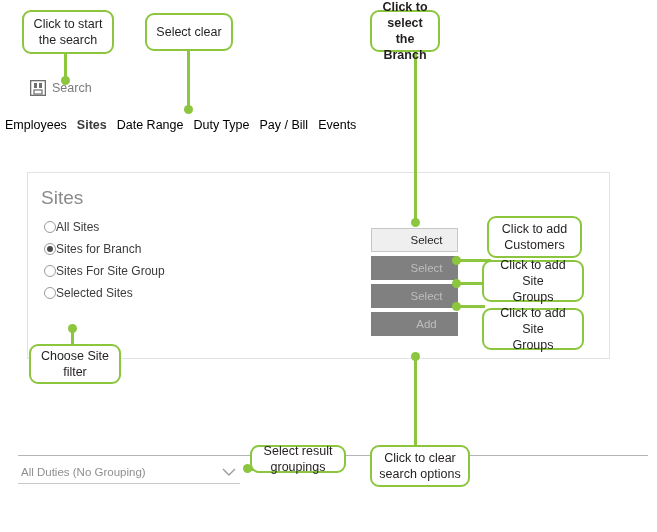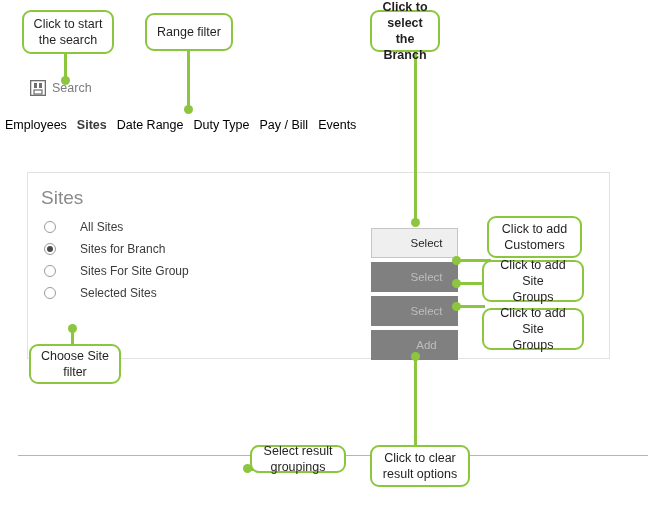--- a/index.html
+++ b/index.html
@@ -113,21 +113,21 @@
     font-weight: normal;
   }
   .radio-list {
     position: absolute;
     left: 16px;
     top: 43px;
   }
   .radio-row {
     display: flex;
     align-items: center;
-    gap: 24px;
+    gap: 0;
     height: 22px;
     margin-bottom: 0px;
   }
   .radio {
     width: 12px;
     height: 12px;
     box-sizing: border-box;
     border: 1px solid #9b9b9b;
     border-radius: 50%;
     background: #fff;
@@ -151,21 +151,21 @@
 
   
   .btn-col {
     position: absolute;
     left: 343px;
     top: 55px;
   }
   .btn {
     box-sizing: border-box;
     width: 87px;
-    height: 30px;
+    height: 24px;
     font-size: 11.5px;
     font-family: "Liberation Sans", sans-serif;
     display: flex;
     align-items: center;
     justify-content: center;
     border: 1px solid #c6c6c6;
     margin-bottom: 4px;
     padding-left: 24px;
   }
   .btn.enabled {
@@ -261,32 +261,38 @@
 
     <div class="btn-col">
       <div class="btn enabled">Select</div>
       <div class="btn disabled">Select</div>
       <div class="btn disabled">Select</div>
       <div class="btn disabled">Add</div>
     </div>
   </div>
 
   <div class="divider"></div>
+  <div class="grouping-select">
+    <span class="grouping-value">All Duties (No Grouping)</span>
+    <svg class="chevron" viewBox="0 0 14 10">
+      <polyline points="1,2 7,8 13,2" fill="none" stroke="#9a9a9a" stroke-width="1.4"></polyline>
+    </svg>
+  </div>
 
   <div class="conn conn-v" style="left:64px; top:52px; height:32px;"></div>
   <div class="dot" style="left:61px; top:76px;"></div>
   <div class="callout" style="left:22px; top:10px; width:92px; height:44px;">
     <span style="white-space:pre-line;">Click to start
 the search</span>
   </div>
 
   <div class="conn conn-v" style="left:187px; top:50px; height:62px;"></div>
   <div class="dot" style="left:184px; top:105px;"></div>
   <div class="callout" style="left:145px; top:13px; width:88px; height:38px;">
-    <span style="white-space:pre-line;">Range filter</span>
+    <span style="white-space:pre-line;">Select clear</span>
   </div>
 
   <div class="conn conn-v" style="left:414px; top:50px; height:176px;"></div>
   <div class="dot" style="left:411px; top:218px;"></div>
   <div class="callout" style="left:370px; top:10px; width:70px; height:42px;font-weight:bold;">
     <span style="white-space:pre-line;">Click to select
 the Branch</span>
   </div>
 
   <div class="conn conn-h" style="left:455px; top:259px; width:36px;"></div>
@@ -321,16 +327,16 @@
   <div class="dot" style="left:243px; top:464px;"></div>
   <div class="callout" style="left:250px; top:445px; width:96px; height:28px;">
     <span style="white-space:pre-line;">Select result
 groupings</span>
   </div>
 
   <div class="conn conn-v" style="left:414px; top:355px; height:92px;"></div>
   <div class="dot" style="left:411px; top:352px;"></div>
   <div class="callout" style="left:370px; top:445px; width:100px; height:42px;">
     <span style="white-space:pre-line;">Click to clear
-result options</span>
+search options</span>
   </div>
 
 </div>
 
 </body></html>

